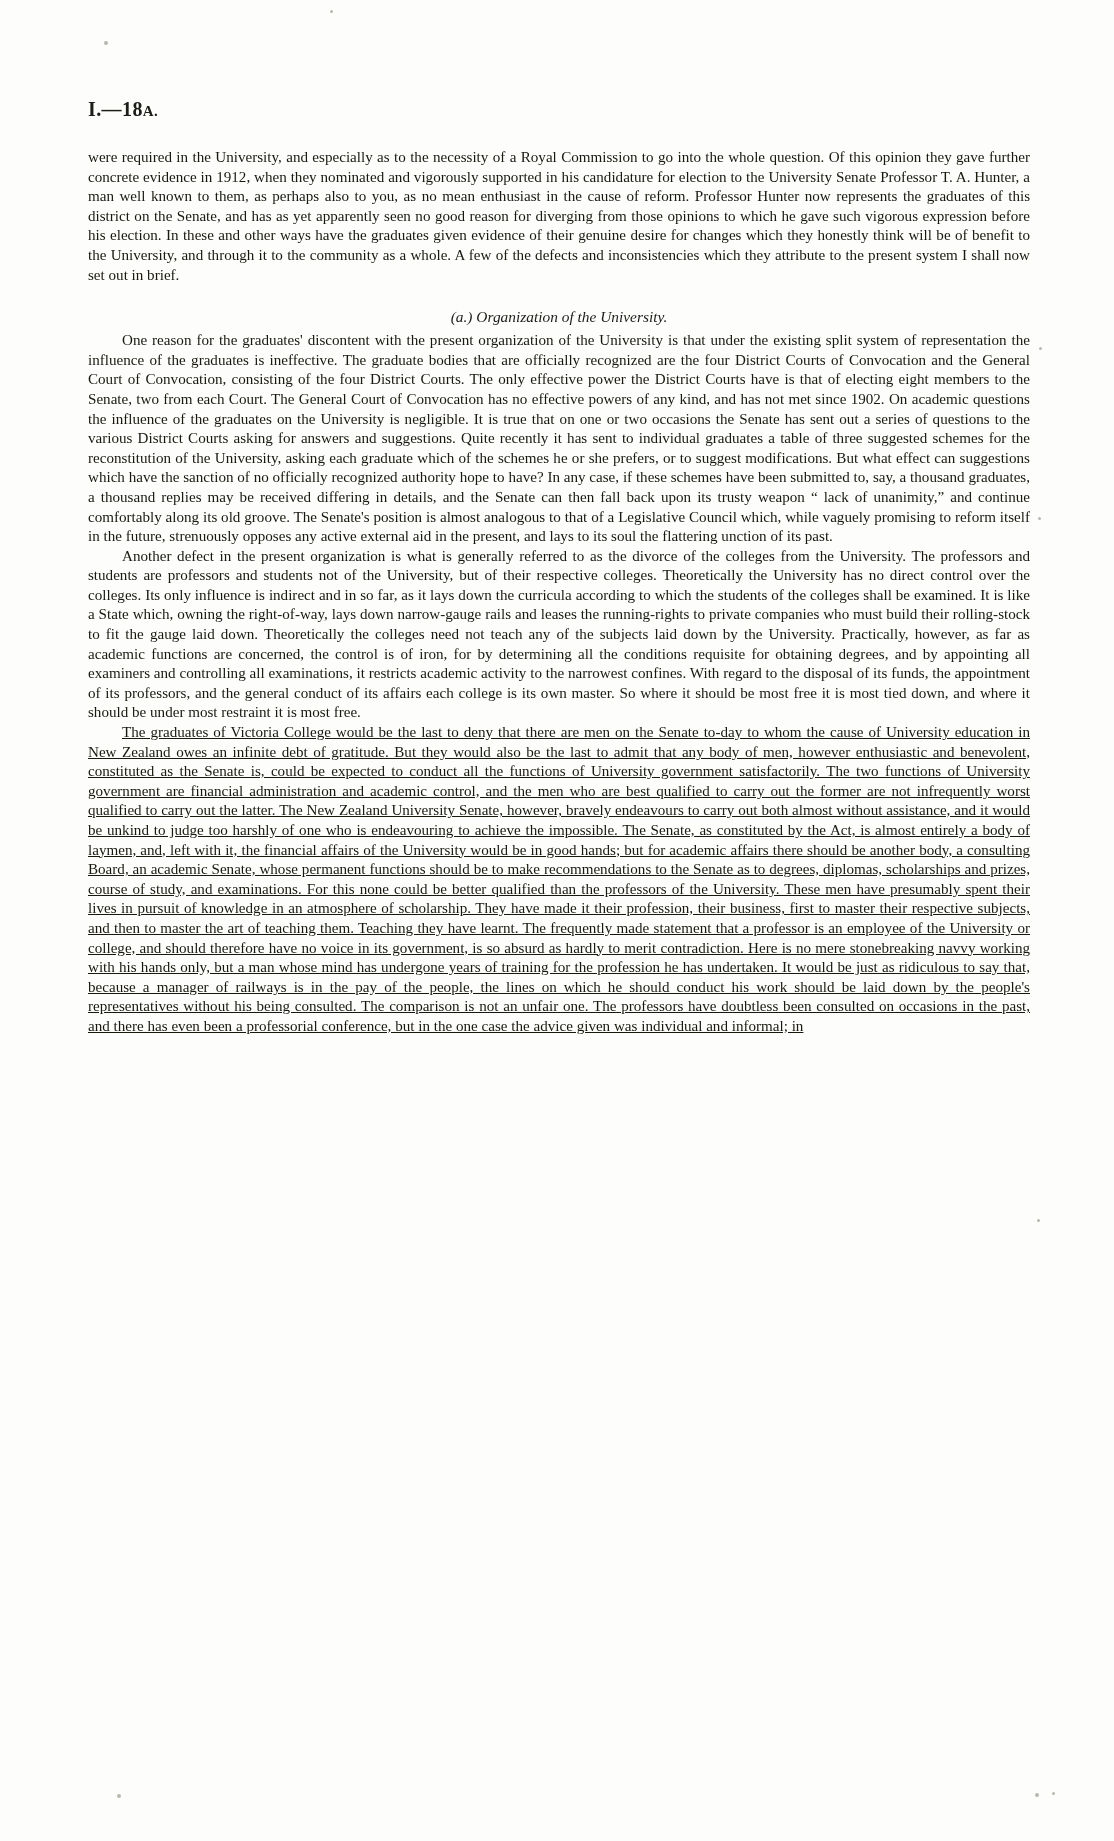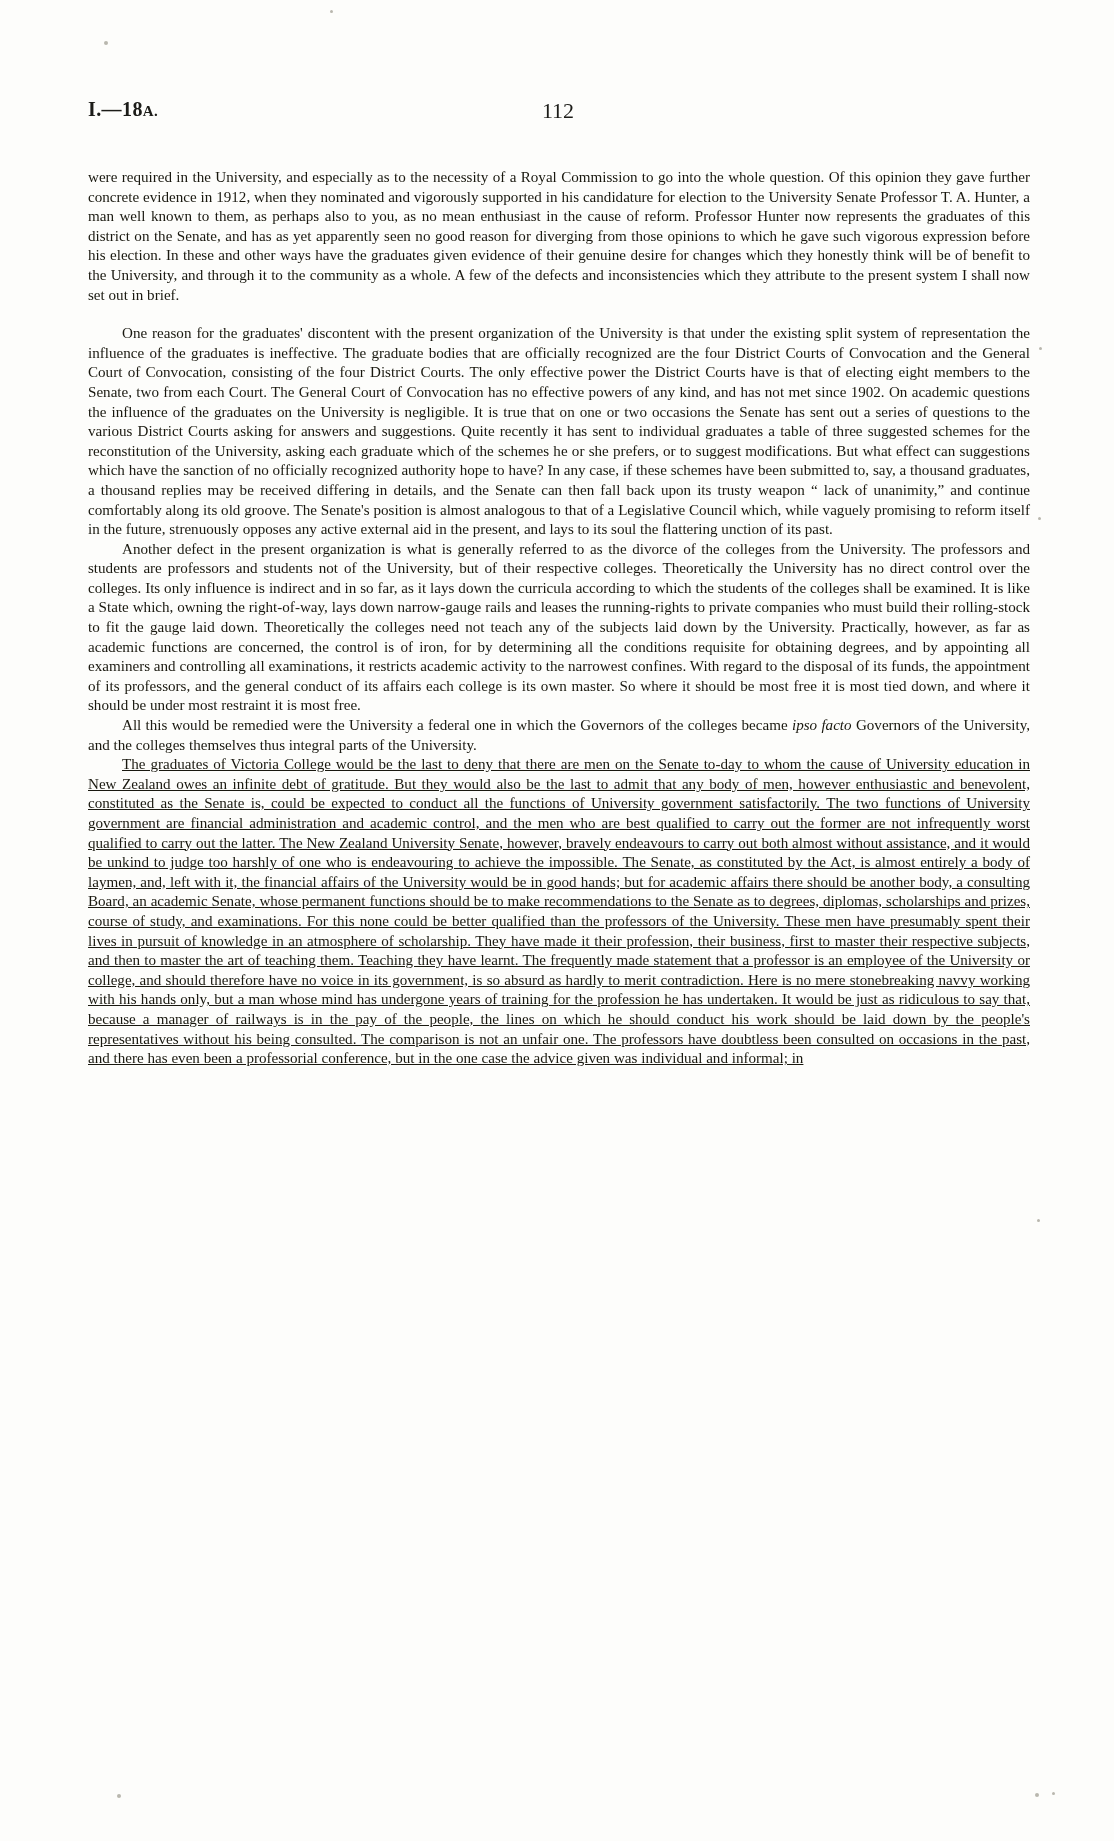--- a/index.html
+++ b/index.html
@@ -50,21 +50,20 @@
     text-align: center;
     font-size: 22px;
     font-weight: normal;
     font-family: "Liberation Serif", serif;
   }
   .body-col {
     position: absolute;
     top: 148px;
     left: 88px;
     width: 942px;
-    margin-top: 20px;
   }
   p.para {
     margin: 0;
     font-size: 15.1px;
     line-height: 19.6px;
     text-align: justify;
     text-justify: inter-word;
     font-family: "Liberation Serif", serif;
     color: #19180f;
   }
@@ -107,30 +106,29 @@
   <div class="speck s1"></div>
   <div class="speck s2"></div>
   <div class="speck s3"></div>
   <div class="speck s4"></div>
   <div class="speck s5"></div>
   <div class="speck s6"></div>
   <div class="speck s7"></div>
   <div class="speck s8"></div>
 
   <div class="header">
-    <div class="header-center">112</div>
     <div class="header-left"><span>I.—18</span><span class="sub">A.</span></div>
   </div>
 
   <div class="body-col">
 
     <p class="para">were required in the University, and especially as to the necessity of a Royal Commission to go into the whole question. Of this opinion they gave further concrete evidence in 1912, when they nominated and vigorously supported in his candidature for election to the University Senate Professor T. A. Hunter, a man well known to them, as perhaps also to you, as no mean enthusiast in the cause of reform. Professor Hunter now represents the graduates of this district on the Senate, and has as yet apparently seen no good reason for diverging from those opinions to which he gave such vigorous expression before his election. In these and other ways have the graduates given evidence of their genuine desire for changes which they honestly think will be of benefit to the University, and through it to the community as a whole. A few of the defects and inconsistencies which they attribute to the present system I shall now set out in brief.</p>
 
     <div class="blockgap"></div>
 
+    <div class="section-head">(a.) Organization of the University.</div>
 
     <p class="para indent">One reason for the graduates' discontent with the present organization of the University is that under the existing split system of representation the influence of the graduates is ineffective. The graduate bodies that are officially recognized are the four District Courts of Convocation and the General Court of Convocation, consisting of the four District Courts. The only effective power the District Courts have is that of electing eight members to the Senate, two from each Court. The General Court of Convocation has no effective powers of any kind, and has not met since 1902. On academic questions the influence of the graduates on the University is negligible. It is true that on one or two occasions the Senate has sent out a series of questions to the various District Courts asking for answers and suggestions. Quite recently it has sent to individual graduates a table of three suggested schemes for the reconstitution of the University, asking each graduate which of the schemes he or she prefers, or to suggest modifications. But what effect can suggestions which have the sanction of no officially recognized authority hope to have? In any case, if these schemes have been submitted to, say, a thousand graduates, a thousand replies may be received differing in details, and the Senate can then fall back upon its trusty weapon “ lack of unanimity,” and continue comfortably along its old groove. The Senate's position is almost analogous to that of a Legislative Council which, while vaguely promising to reform itself in the future, strenuously opposes any active external aid in the present, and lays to its soul the flattering unction of its past.</p>
     <p class="para indent">Another defect in the present organization is what is generally referred to as the divorce of the colleges from the University. The professors and students are professors and students not of the University, but of their respective colleges. Theoretically the University has no direct control over the colleges. Its only influence is indirect and in so far, as it lays down the curricula according to which the students of the colleges shall be examined. It is like a State which, owning the right-of-way, lays down narrow-gauge rails and leases the running-rights to private companies who must build their rolling-stock to fit the gauge laid down. Theoretically the colleges need not teach any of the subjects laid down by the University. Practically, however, as far as academic functions are concerned, the control is of iron, for by determining all the conditions requisite for obtaining degrees, and by appointing all examiners and controlling all examinations, it restricts academic activity to the narrowest confines. With regard to the disposal of its funds, the appointment of its professors, and the general conduct of its affairs each college is its own master. So where it should be most free it is most tied down, and where it should be under most restraint it is most free.</p>
-    <p class="para indent">All this would be remedied were the University a federal one in which the Governors of the colleges became <i>ipso facto</i> Governors of the University, and the colleges themselves thus integral parts of the University.</p>
     <p class="para indent faded">The graduates of Victoria College would be the last to deny that there are men on the Senate to-day to whom the cause of University education in New Zealand owes an infinite debt of gratitude. But they would also be the last to admit that any body of men, however enthusiastic and benevolent, constituted as the Senate is, could be expected to conduct all the functions of University government satisfactorily. The two functions of University government are financial administration and academic control, and the men who are best qualified to carry out the former are not infrequently worst qualified to carry out the latter. The New Zealand University Senate, however, bravely endeavours to carry out both almost without assistance, and it would be unkind to judge too harshly of one who is endeavouring to achieve the impossible. The Senate, as constituted by the Act, is almost entirely a body of laymen, and, left with it, the financial affairs of the University would be in good hands; but for academic affairs there should be another body, a consulting Board, an academic Senate, whose permanent functions should be to make recommendations to the Senate as to degrees, diplomas, scholarships and prizes, course of study, and examinations. For this none could be better qualified than the professors of the University. These men have presumably spent their lives in pursuit of knowledge in an atmosphere of scholarship. They have made it their profession, their business, first to master their respective subjects, and then to master the art of teaching them. Teaching they have learnt. The frequently made statement that a professor is an employee of the University or college, and should therefore have no voice in its government, is so absurd as hardly to merit contradiction. Here is no mere stonebreaking navvy working with his hands only, but a man whose mind has undergone years of training for the profession he has undertaken. It would be just as ridiculous to say that, because a manager of railways is in the pay of the people, the lines on which he should conduct his work should be laid down by the people's representatives without his being consulted. The comparison is not an unfair one. The professors have doubtless been consulted on occasions in the past, and there has even been a professorial conference, but in the one case the advice given was individual and informal; in</p>
 
   </div>
 </div>
 
 </body></html>

